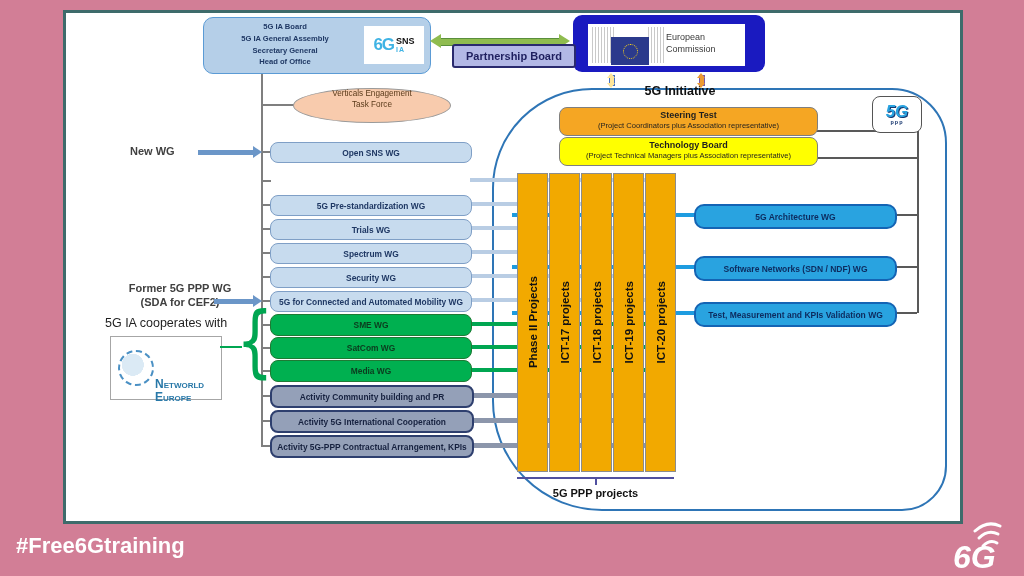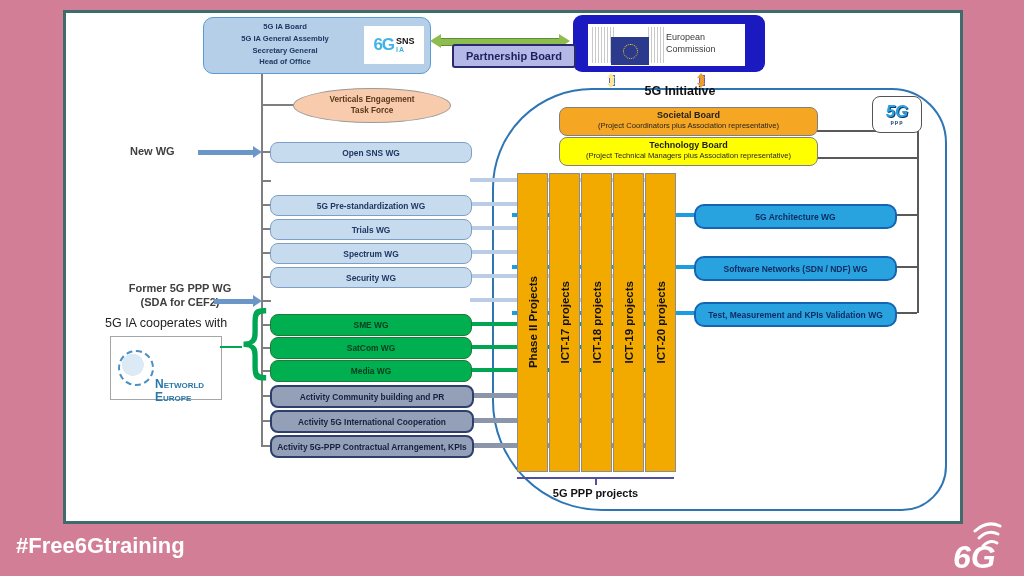--- a/index.html
+++ b/index.html
@@ -73,21 +73,21 @@
 
   .bracket-line{left:517px;top:477px;width:157px;height:1.5px;background:#5050a0;}
   .bracket-tick{left:595px;top:477px;width:1.5px;height:8px;background:#5050a0;}
   .bracket-label{left:507px;top:487px;width:177px;text-align:center;font-size:11px;font-weight:bold;color:#111;}
 
   .rwg{left:694px;width:199px;height:21px;background:#29a3e0;border:2px solid #1464b4;border-radius:10px;
        display:flex;align-items:center;justify-content:center;font-size:8.5px;font-weight:bold;color:#0d2b5e;white-space:nowrap;}
 
   
   .oval{left:293px;top:88px;width:156px;height:33px;background:#f8cbad;border:1.5px solid #9a9a9a;border-radius:50%;
-        display:flex;align-items:center;justify-content:center;text-align:center;font-size:8.2px;font-weight:bold;color:#5a3a1a;line-height:1.3;}
+        display:flex;justify-content:center;text-align:center;font-size:8.2px;font-weight:normal;color:#5a3a1a;line-height:1.3;}
   .lwg{left:270px;width:200px;height:19px;border-radius:8px;display:flex;align-items:center;justify-content:center;
        font-weight:bold;font-size:8.4px;white-space:nowrap;}
   .light{background:#c7dbee;border:1.5px solid #7f9fc6;color:#1f3864;}
   .greenbx{background:#00b050;border:1.5px solid #1e7a34;color:#0b3b1e;height:20px;}
   .act{background:#94a0b8;border:2px solid #2e3f6e;color:#16213f;height:19px;}
 
   .trunk{left:261px;top:72px;width:1.5px;height:374px;background:#7f7f7f;}
   .stub{height:1.5px;background:#7f7f7f;left:261px;width:10px;}
 
   .barrow{height:12px;}
@@ -172,21 +172,21 @@
   <div class="abs bracket-line"></div>
   <div class="abs bracket-tick"></div>
   <div class="abs bracket-label">5G PPP projects</div>
 
   <div class="abs init-title">5G Initiative</div>
   <div class="abs ppp-logo">
     <span class="g5">5G</span>
     <span class="ppp">ppp</span>
   </div>
   <div class="abs board steering">
-    <div class="t">Societal Board</div>
+    <div class="t">Steering Test</div>
     <div class="s">(Project Coordinators plus Association representative)</div>
   </div>
   <div class="abs board technology">
     <div class="t">Technology Board</div>
     <div class="s">(Project Technical Managers plus Association representative)</div>
   </div>
 
   <div class="abs rwg" style="top:204px;">5G Architecture WG</div>
   <div class="abs rwg" style="top:256px;">Software Networks (SDN / NDF) WG</div>
   <div class="abs rwg" style="top:302px;">Test, Measurement and KPIs Validation WG</div>
@@ -196,20 +196,21 @@
       <div>Verticals Engagement</div>
       <div>Task Force</div>
     </div>
   </div>
 
   <div class="abs lwg light" style="top:142px;">Open SNS WG</div>
   <div class="abs lwg light" style="top:195px;">5G Pre-standardization WG</div>
   <div class="abs lwg light" style="top:219px;">Trials WG</div>
   <div class="abs lwg light" style="top:243px;">Spectrum WG</div>
   <div class="abs lwg light" style="top:267px;">Security WG</div>
+  <div class="abs lwg light" style="top:291px;">5G for Connected and Automated Mobility WG</div>
   <div class="abs lwg greenbx" style="top:314px;">SME WG</div>
   <div class="abs lwg greenbx" style="top:337px;">SatCom WG</div>
   <div class="abs lwg greenbx" style="top:360px;">Media WG</div>
   <div class="abs lwg act" style="top:385px;">Activity Community building and PR</div>
   <div class="abs lwg act" style="top:410px;">Activity 5G International Cooperation</div>
   <div class="abs lwg act" style="top:435px;">Activity 5G-PPP Contractual Arrangement, KPIs</div>
 
   <div class="abs sidelabel" style="left:130px;top:145px;">New WG</div>
   <div class="abs barrow" style="left:198px;top:146px;width:64px;">
     <div class="shaft"></div>

